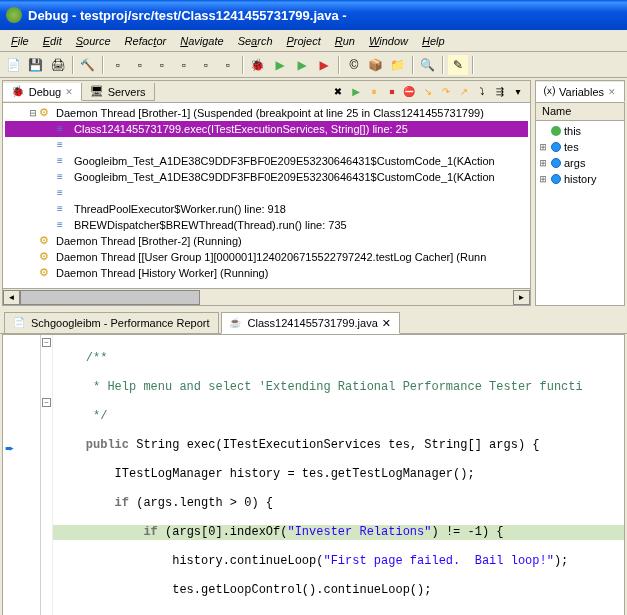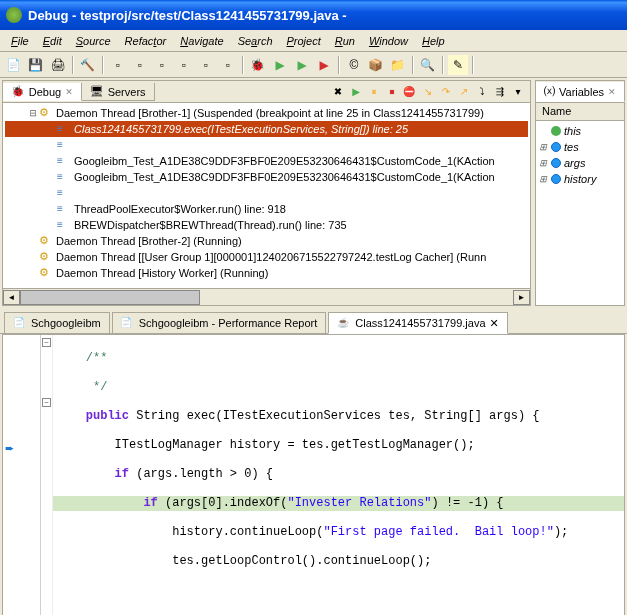--- a/index.html
+++ b/index.html
@@ -22,36 +22,36 @@
 
 .tab-header { background: #ece9d8; height: 22px; display: flex; align-items: center; border-bottom: 1px solid #aca899; }
 .tab { padding: 2px 8px; display: flex; align-items: center; gap: 4px; border-right: 1px solid #aca899; background: #fff; border-bottom: 1px solid #fff; margin-bottom: -1px; }
 .tab.inactive { background: #ece9d8; border-bottom: 1px solid #aca899; }
 .tab .x { color: #888; font-size: 9px; }
 .tab-icons { margin-left: auto; display: flex; gap: 2px; padding-right: 4px; }
 .mini-btn { width: 16px; height: 16px; display: inline-flex; align-items: center; justify-content: center; font-size: 10px; }
 
 .tree { flex: 1; overflow: auto; padding: 2px; font-size: 11px; font-family: Tahoma, sans-serif; }
 .tree-row { display: flex; align-items: center; height: 16px; white-space: nowrap; padding-left: 4px; }
-.tree-row.sel { background: #c2410c; color: #fff; font-style: italic; }
+.tree-row.sel { background: #a21caf; color: #fff; }
 .twisty { width: 12px; text-align: center; font-size: 9px; color: #666; }
 .ticon { width: 14px; height: 14px; margin-right: 3px; display: inline-block; }
 .ticon.thread::before { content: "⚙"; color: #d4a017; font-size: 11px; }
 .ticon.frame::before { content: "≡"; color: #4a7dc9; font-size: 10px; }
 .indent { display: inline-block; }
 
 .scrollbar-h { height: 17px; background: #ece9d8; border-top: 1px solid #aca899; position: relative; }
 .scroll-thumb { position: absolute; left: 17px; width: 180px; height: 15px; top: 1px; background: #c8c8c8; border: 1px solid #888; }
 .scroll-arrow { position: absolute; width: 17px; height: 15px; top: 1px; background: #ece9d8; border: 1px solid #888; text-align: center; font-size: 8px; line-height: 13px; }
 .scroll-arrow.left { left: 0; }
 .scroll-arrow.right { right: 0; }
 
 .vars-head { background: #ece9d8; height: 18px; border-bottom: 1px solid #aca899; padding: 2px 6px; font-size: 11px; }
 .vars-body { flex: 1; padding: 2px; }
-.var-row { display: flex; align-items: center; height: 16px; gap: 3px; font-style: italic; }
+.var-row { display: flex; align-items: center; height: 16px; gap: 3px; }
 .var-row .tw { width: 10px; font-size: 9px; color: #666; text-align: center; }
 .var-circle { width: 10px; height: 10px; border-radius: 50%; }
 .vc-green { background: #4caf50; }
 .vc-blue { background: #2196f3; border: 1px solid #1565c0; }
 
 .editor-tabs { background: #ece9d8; height: 24px; display: flex; align-items: flex-end; padding: 0 4px; border-bottom: 1px solid #aca899; margin-top: 2px; }
 .etab { padding: 3px 8px; display: flex; align-items: center; gap: 4px; border: 1px solid #aca899; background: #ece9d8; margin-right: 2px; font-size: 11px; border-bottom: none; }
 .etab.active { background: #fff; border-bottom: 1px solid #fff; margin-bottom: -1px; }
 .etab .fic { width: 14px; height: 14px; }
 .fic.report::before { content: "📄"; font-size: 10px; }
@@ -59,21 +59,21 @@
 
 .editor { display: flex; height: 295px; background: #fff; border: 1px solid #aca899; margin: 0 2px; }
 .gutter { width: 38px; background: #fff; border-right: 1px solid #d4d0c8; position: relative; }
 .gutter-mark { position: absolute; left: 2px; width: 14px; height: 14px; }
 .fold-col { width: 12px; background: #fff; position: relative; border-right: 1px solid #eee; }
 .fold-mark { position: absolute; left: 1px; width: 9px; height: 9px; border: 1px solid #888; font-size: 8px; text-align: center; line-height: 7px; color: #666; background: #fff; }
 .code { flex: 1; font-family: "Courier New", monospace; font-size: 12px; padding: 2px 0; white-space: pre; overflow: hidden; }
 .line { height: 15px; padding-left: 4px; }
 .line.hl { background: #d4e7c5; }
 .c-comment { color: #3f7f5f; }
-.c-kw { color: #6d28d9; font-weight: bold; }
+.c-kw { color: #737373; font-weight: bold; }
 .c-str { color: #2a00ff; }
 </style>
 </head>
 <body>
 
 <div class="titlebar">
   <span class="icon"></span>
   <span>Debug - testproj/src/test/Class1241455731799.java -</span>
 </div>
 
@@ -248,43 +248,40 @@
           <span class="var-circle vc-blue"></span>
           <span>history</span>
         </div>
       </div>
   </div>
 </div>
 
 <div class="editor-tabs" id="editor-tabs">
     <div class="etab">
       <span class="fic report"></span>
-      <span>Schgoogleibm</span>
-    </div>
-    <div class="etab">
-      <span class="fic report"></span>
       <span>Schgoogleibm - Performance Report</span>
     </div>
     <div class="etab active">
       <span class="fic java"></span>
       <span>Class1241455731799.java</span>
       <span class="x">✕</span>
     </div>
   </div>
 
 <div class="editor">
   <div class="gutter">
     <div class="gutter-mark" style="top:107px;color:#1976d2">➨</div>
   </div>
   <div class="fold-col">
     <div class="fold-mark" style="top:3px">−</div>
     <div class="fold-mark" style="top:63px">−</div>
   </div>
   <div class="code">
 <div class="line"><span class="c-comment">    /**</span></div>
+<div class="line"><span class="c-comment">     * Help menu and select 'Extending Rational Performance Tester functi</span></div>
 <div class="line"><span class="c-comment">     */</span></div>
 <div class="line">    <span class="c-kw">public</span><span> String exec(ITestExecutionServices tes, String[] args) {</span></div>
 <div class="line"><span>        ITestLogManager history = tes.getTestLogManager();</span></div>
 <div class="line">        <span class="c-kw">if</span><span> (args.length &gt; 0) {</span></div>
 <div class="line hl">            <span class="c-kw">if</span><span> (args[0].indexOf(</span><span class="c-str">"Invester Relations"</span><span>) != -1) {</span></div>
 <div class="line"><span>                history.continueLoop(</span><span class="c-str">"First page failed.  Bail loop!"</span><span>);</span></div>
 <div class="line"><span>                tes.getLoopControl().continueLoop();</span></div>
 
 
 

